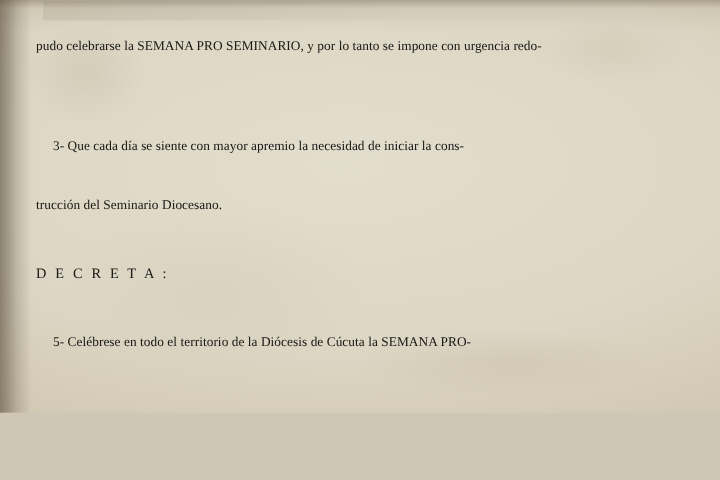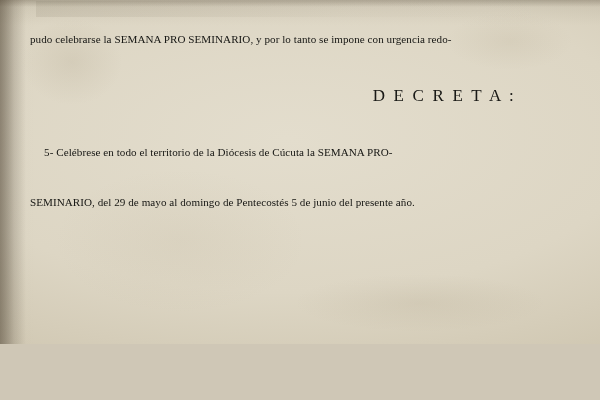--- a/index.html
+++ b/index.html
@@ -68,24 +68,24 @@
     white-space: pre-wrap;
   }
 
   .line {
     display: block;
     white-space: pre;
   }
 
   .heading-decreta {
     display: block;
-    text-align: right;
+    text-align: left;
     letter-spacing: 2.2px;
     margin: 7px 0 7px 0;
-    font-size: 17px;
+    font-size: 12px;
     padding-right: 60px;
   }
 
   .top-cut {
     position: absolute;
     left: 0; right: 0; top: 0;
     height: 7px;
     background: linear-gradient(180deg, rgba(90,80,62,0.30), rgba(90,80,62,0));
     pointer-events: none;
   }
@@ -107,22 +107,25 @@
 <div id="scan">
   <div class="top-cut"></div>
   <div class="ghost"></div>
 
   <div class="text-body">
 
     <p class="para">
       <span class="line">pudo celebrarse la SEMANA PRO SEMINARIO, y por lo tanto se impone con urgencia redo-</span>
     </p>
 
+    <p class="para">
+      <span class="line">     3- Que cada día se siente con mayor apremio la necesidad de iniciar la cons-</span>
+      <span class="line">trucción del Seminario Diocesano.</span>
+    </p>
 
     <span class="heading-decreta">D E C R E T A :</span>
 
     <p class="para">
       <span class="line">     5- Celébrese en todo el territorio de la Diócesis de Cúcuta la SEMANA PRO-</span>
-      <span class="line">SEMINARIO, del 29 de mayo al domingo de Pentecostés 5 de junio del presente año.</span>
     </p>
 
   </div>
 </div>
 
 </body></html>

